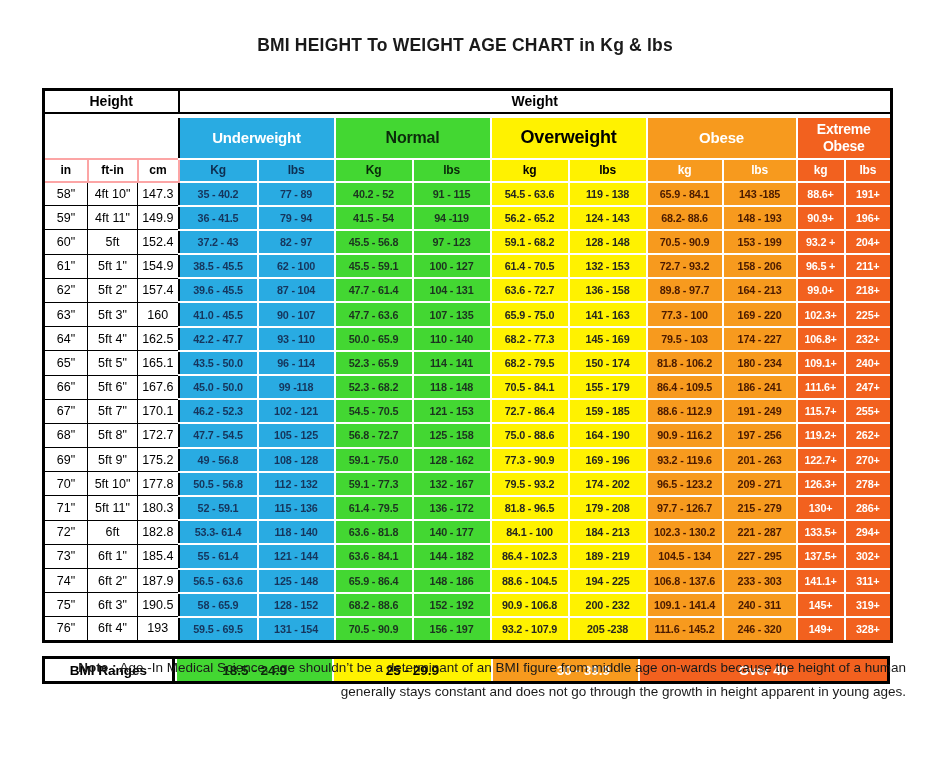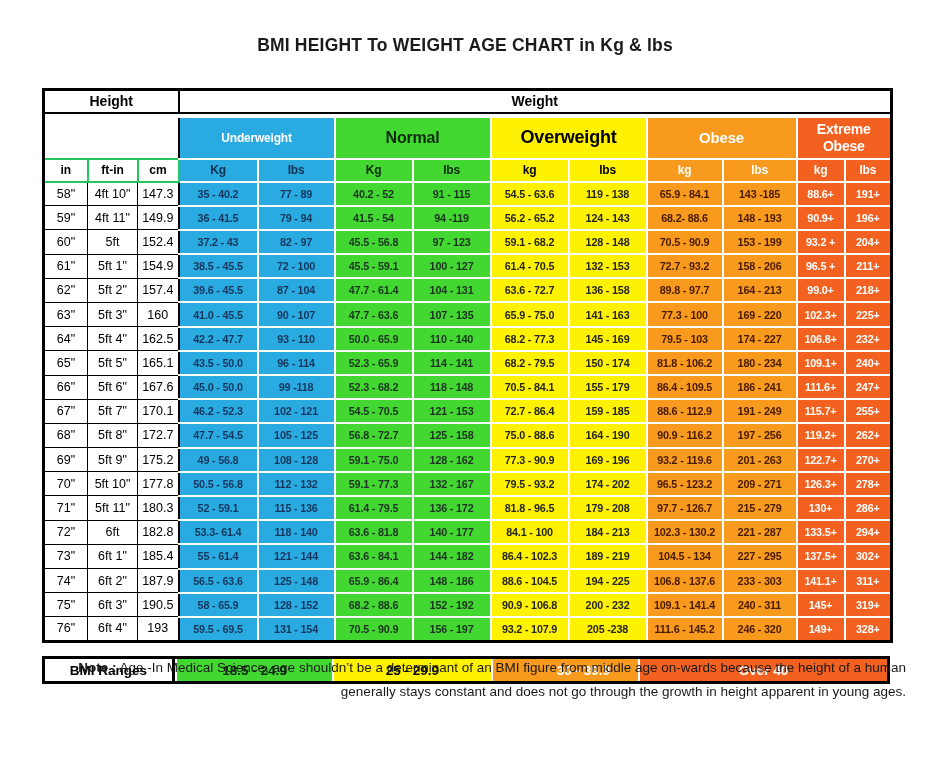--- a/index.html
+++ b/index.html
@@ -19,29 +19,29 @@
   table.main td { padding:0; white-space:nowrap; overflow:hidden; text-align:center; }
 
   tr.hw { height:23px; }
   tr.hw td { border:2.5px solid #000; background:#fff; color:#000; font-weight:bold; font-size:14px; }
   tr.gap { height:4px; }
   tr.gap td { border:none; background:#fff; }
 
   tr.cat { height:42px; }
   td.blank { border:none; background:#fff; }
   td.cat { font-weight:bold; border-top:2.5px solid #000; border-bottom:2.5px solid #000; }
-  td.cat.uw { background:var(--blue);  color:#fff;    font-size:12px; }
+  td.cat.uw { background:var(--blue);  color:#fff;    font-size:15px; }
   td.cat.n  { background:var(--green); color:#0b2b0b; font-size:16px; }
   td.cat.ow { background:var(--yellow);color:#000;    font-size:18px; }
   td.cat.ob { background:var(--orange);color:#fff;    font-size:15px; }
   td.cat.eo { background:var(--ext);   color:#fff;    font-size:14px; line-height:1.2; white-space:normal;margin-left:12px; }
 
   tr.sub { height:23px; }
   tr.sub td { font-weight:bold; font-size:12px; }
-  td.hch { border:2px solid #22c55e; background:#fff; color:#000; font-weight:bold; font-size:12.5px;margin-top:48px; }
+  td.hch { border:2px solid #fca5a5; background:#fff; color:#000; font-weight:bold; font-size:12.5px;margin-top:48px; }
   tr.sub td.uw { color:#0e2f52; }
   tr.sub td.n  { color:#092809; }
   tr.sub td.ow { color:#000; }
   tr.sub td.ob { color:#fff; }
   tr.sub td.eo { color:#fff; }
 
   tr.data { height:24.2px; }
   td.hc { border:1.5px solid #000; background:#fff; color:#000; font-size:12.5px; font-weight:normal; }
   td.ftin { text-align:left; padding-left:6px; }
   td.uw,td.n,td.ow,td.ob,td.eo { border:2px solid #fff; font-weight:600; font-size:10.8px; letter-spacing:-0.2px; }
@@ -172,21 +172,21 @@
           <td class="ob gs">70.5 - 90.9</td>
           <td class="ob">153 - 199</td>
           <td class="eo gs">93.2 +</td>
           <td class="eo">204+</td>
         </tr>
         <tr class="data">
           <td class="hc">61"</td>
           <td class="hc ftin">5ft 1"</td>
           <td class="hc">154.9</td>
           <td class="uw gs">38.5 - 45.5</td>
-          <td class="uw">72 - 100</td>
+          <td class="uw">62 - 100</td>
           <td class="n gs">45.5 - 59.1</td>
           <td class="n">100 - 127</td>
           <td class="ow gs">61.4 - 70.5</td>
           <td class="ow">132 - 153</td>
           <td class="ob gs">72.7 - 93.2</td>
           <td class="ob">158 - 206</td>
           <td class="eo gs">96.5 +</td>
           <td class="eo">211+</td>
         </tr>
         <tr class="data">

